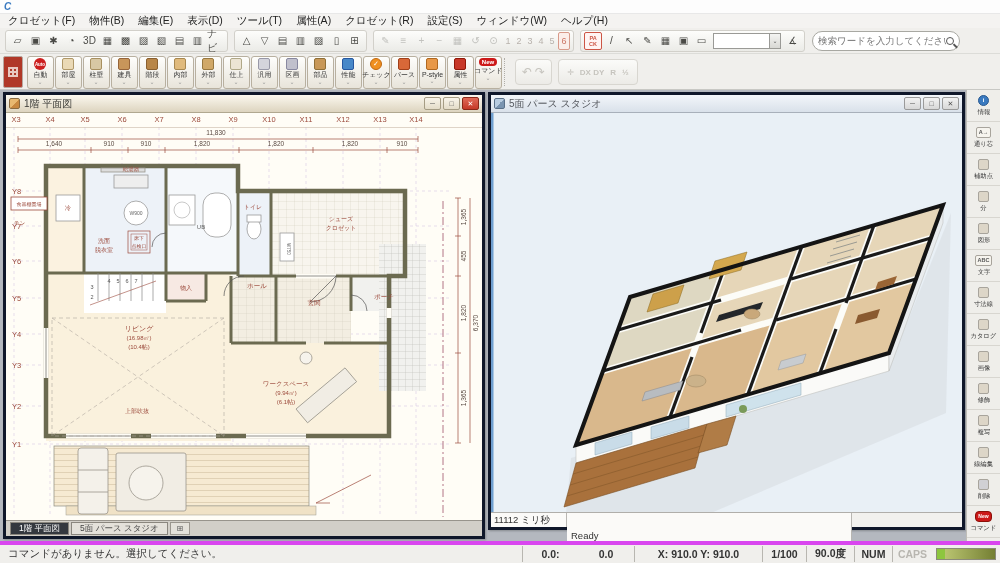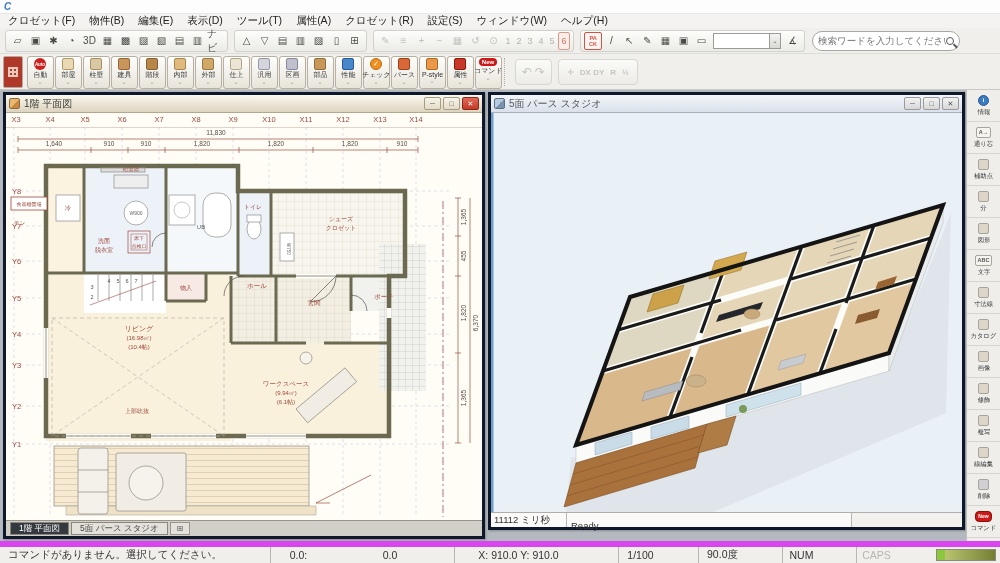--- a/index.html
+++ b/index.html
@@ -82,37 +82,37 @@
   
   .tabrow { height:16px; background:#d2cfc8; border-top:1px solid #98948c; display:flex; align-items:center; gap:2px; padding:0 4px; }
   .tab { height:13px; display:flex; align-items:center; padding:0 8px; font-size:8.5px; border:1px solid #8a867e; }
   .tab.active { background:#34383f; color:#fff; }
   .tab.inactive { background:#e4e1da; color:#444; }
   .tabtool { width:20px; height:13px; border:1px solid #9a968e; background:#e4e1da; font-size:8px; color:#555; display:flex; align-items:center; justify-content:center; }
 
   
   .rstatus { height:15px; background:#f2f1ee; border-top:1px solid #b0aeaa; display:flex; font-size:9.5px; color:#333; }
   .rstatus .c1 { width:76px; border-right:1px solid #b8b6b2; padding:1px 3px; background:#fbfaf8; }
-  .rstatus .c2 { flex:1; padding:7px 4px; background:#fbfaf8; border-right:1px solid #b8b6b2; }
+  .rstatus .c2 { flex:1; padding:17px 4px; background:#fbfaf8; border-right:1px solid #b8b6b2; }
   .rstatus .c3 { width:110px; background:#f2f1ee; }
 
   
   .sidebar { position:absolute; top:90px; right:0; width:34px; height:451px; background:#efeeea; border-left:1px solid #c0beb8; display:flex; flex-direction:column; }
   .sitem { height:32px; border-bottom:1px solid #d8d6d0; display:flex; flex-direction:column; align-items:center; justify-content:center; gap:1px; }
   .sicn { width:11px; height:11px; border:1px solid #a8a49c; background:#ddd6c8; border-radius:2px; font-size:6px; display:flex; align-items:center; justify-content:center; color:#333; }
   .sitem:nth-child(1) .sicn { background:#3a7ac0; color:#fff; border-color:#2a5a90; border-radius:50%; font-weight:bold; }
   .sitem:nth-child(2) .sicn, .sitem:nth-child(6) .sicn { width:auto; padding:0 2px; background:#f6f4ee; font-size:5.5px; font-weight:bold; color:#555; }
   .sitem:nth-child(13) .sicn { background:#d0d0d4; }
   .sitem:nth-child(14) .sicn { background:#cc1818; color:#fff; border-color:#8a1008; border-radius:4px; width:auto; padding:0 2px; font-size:5px; font-weight:bold; }
   .slabel { font-size:7px; color:#333; transform:scale(0.9); white-space:nowrap; }
 
   
-  .statusbar { position:absolute; bottom:0; left:0; width:1000px; height:22px; background:#f0efec; border-top:6px solid #d946ef; display:flex; align-items:center; font-size:10.5px; color:#333;gap:36px; }
+  .statusbar { position:absolute; bottom:0; left:0; width:1000px; height:22px; background:#f0efec; border-top:4px solid #d946ef; display:flex; align-items:center; font-size:10.5px; color:#333; }
   .statusbar .msg { flex:1; padding:0 8px; }
-  .scell { border-left:1px solid #b8b6b0; height:16px; display:flex; align-items:center; justify-content:center; padding:0 6px; }
+  .scell { border-left:1px solid #b8b6b0; height:16px; display:flex; align-items:center; justify-content:center; padding:0 6px;font-weight:bold; }
   .scell.dim { color:#b8b6b0; }
   .meter { width:60px; height:12px; margin:0 4px; border:1px solid #8a8a7a; background:linear-gradient(90deg,#8dc63f 0 14%,#b9c470 14%,#747f33 100%); }
 
   svg text { font-family:"Liberation Sans","DejaVu Sans",sans-serif; }
 </style>
 </head>
 <body>
 
 <div class="app">
 

